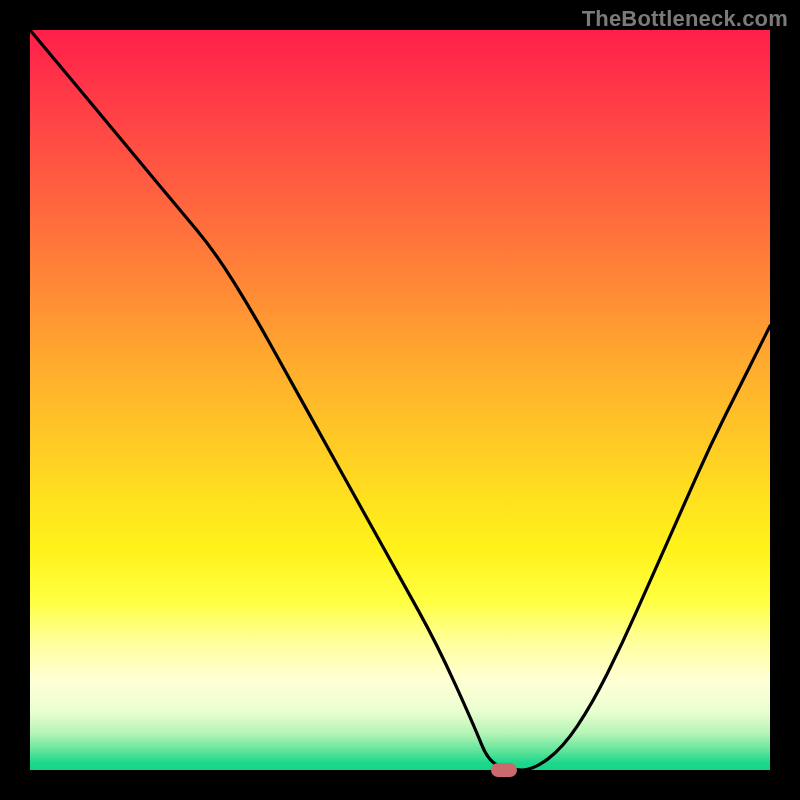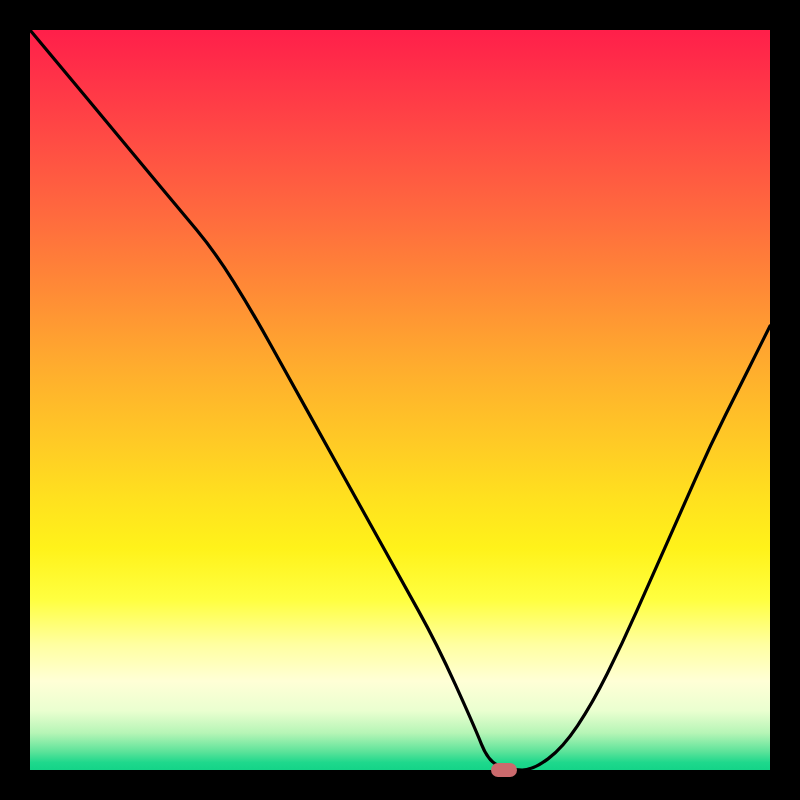--- a/index.html
+++ b/index.html
@@ -80,14 +80,15 @@
   <div class="plot-area">
 
     <svg class="curve" viewBox="0 0 740 740" preserveAspectRatio="none">
       <path id="curve-path" fill="none" stroke="#000" stroke-width="3.2" stroke-linecap="round" stroke-linejoin="round" d="M 0.00 0.00 Q 37.00 44.40 55.50 66.60 Q 74.00 88.80 92.50 111.00 Q 111.00 133.20 129.50 155.40 Q 148.00 177.60 166.50 199.80 Q 185.00 222.00 203.50 251.60 Q 222.00 281.20 240.50 314.50 Q 259.00 347.80 277.50 381.10 Q 296.00 414.40 314.50 447.70 Q 333.00 481.00 351.50 514.30 Q 370.00 547.60 388.50 580.90 Q 407.00 614.20 425.50 654.90 Q 444.00 695.60 451.40 714.10 Q 458.80 732.60 469.90 736.30 Q 481.00 740.00 492.10 740.00 Q 503.20 740.00 518.00 728.90 Q 532.80 717.80 547.60 695.60 Q 562.40 673.40 577.20 643.80 Q 592.00 614.20 606.80 580.90 Q 621.60 547.60 636.40 514.30 Q 651.20 481.00 666.00 447.70 Q 680.80 414.40 695.60 384.80 Q 710.40 355.20 725.20 325.60 L 740.00 296.00"></path>
     </svg>
 
     <div class="marker" id="min-marker" style="left: 473.6px; top: 740px;"></div>
 
   </div>
 
+  <div class="watermark">TheBottleneck.com</div>
 
 </div>
 
 </body></html>

